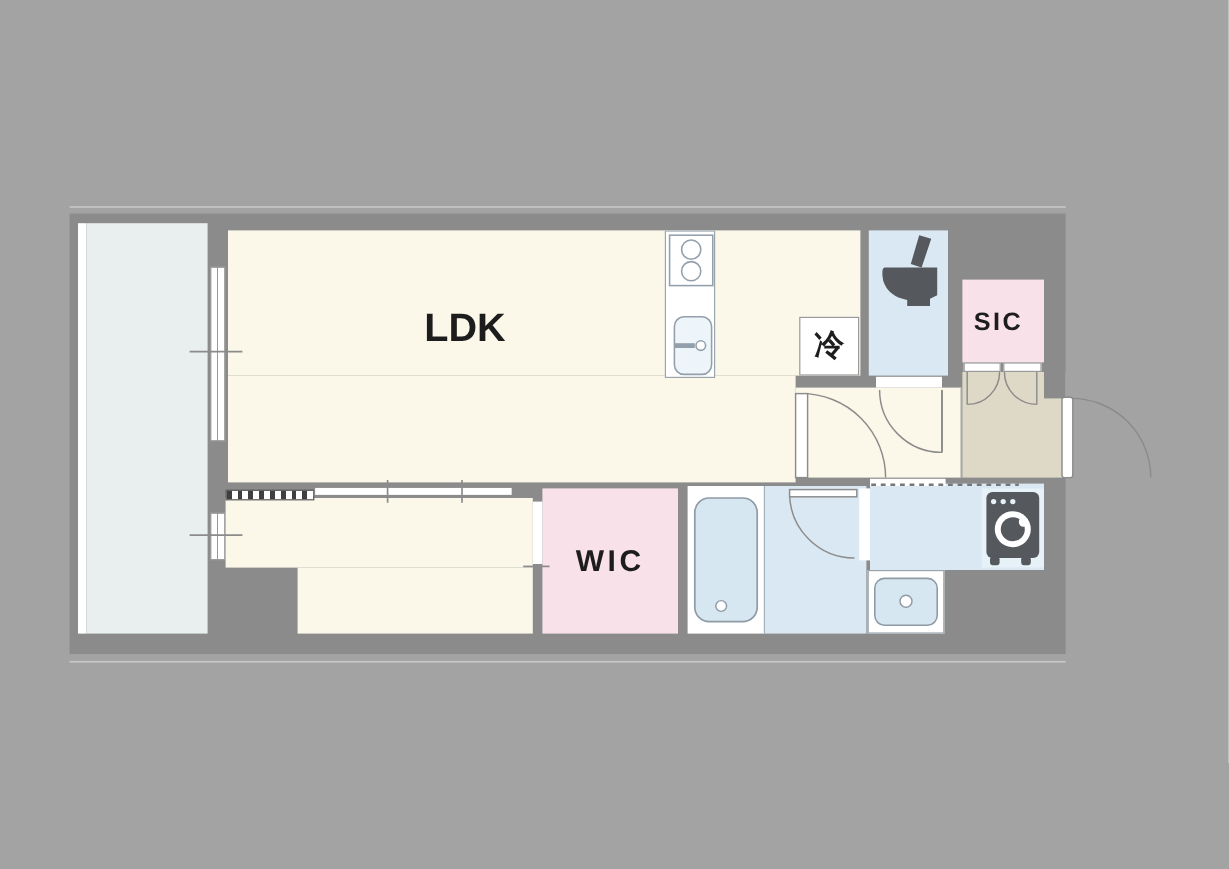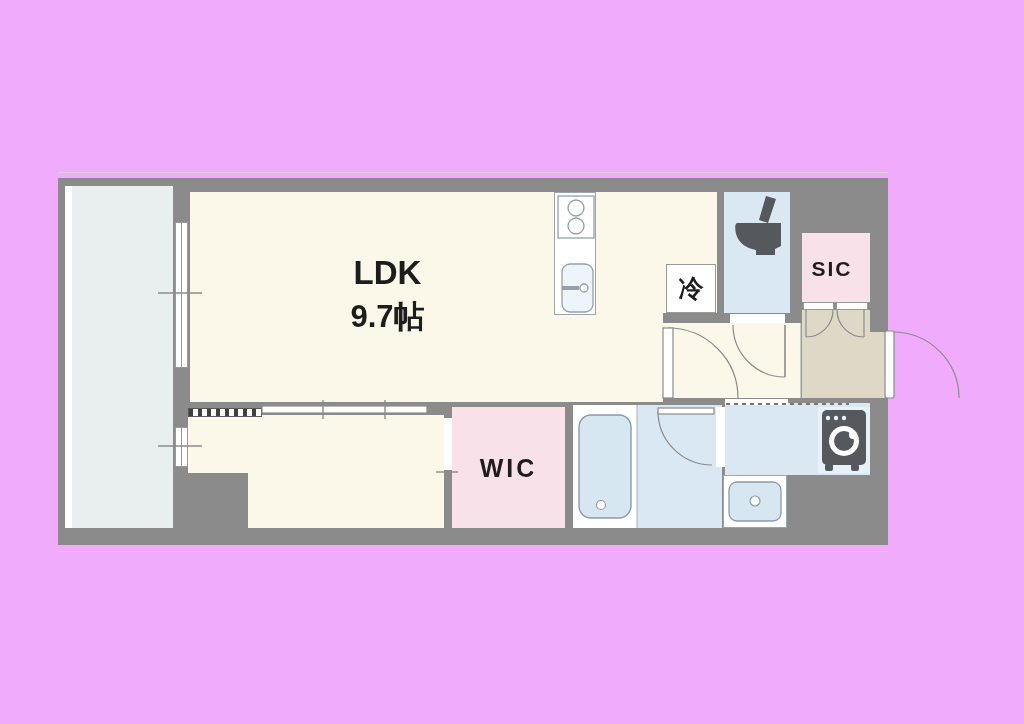--- a/index.html
+++ b/index.html
@@ -1,16 +1,16 @@
 <!DOCTYPE html>
 <html style="--wall: #8b8b8b; --room: #fbf8e9; --wet-area: #d9e8f3; --closet-pink: #f8e1e9; --entrance-beige: #ded9c7; --balcony: #e9eeee; --appliance-dark: #55585c;"><head>
 <meta charset="utf-8">
 <style>
   html,body{margin:0;padding:0;background:#fff;}
-  .stage{position:relative;width:1024px;height:724px;background:#f0abfc;overflow:hidden;
+  .stage{position:relative;width:1024px;height:724px;background:#a3a3a3;overflow:hidden;
          font-family:"Liberation Sans","DejaVu Sans",sans-serif;}
   .abs{position:absolute;}
   .room-label{position:absolute;text-align:center;color:#1d1d1d;font-weight:600;line-height:1;}
   .wall-base{background:var(--wall,#8b8b8b);}
   .cream{background:var(--room,#fbf8e9);}
   .wet{background:var(--wet-area,#d9e8f3);}
   .pink{background:var(--closet-pink,#f8e1e9);}
   .beige{background:var(--entrance-beige,#ded9c7);}
   .balcony{background:var(--balcony,#e9eeee);}
   .whitebox{background:#fff;}
@@ -151,18 +151,17 @@
 
     <line x1="801" y1="323" x2="801" y2="398" stroke="#aaa" stroke-width="1.2"></line>
 
     <g>
       <path d="M 893,332 A 66,66 0 0 1 959,398" fill="none" stroke="#8b8b8b" stroke-width="1.2"></path>
       <rect x="885" y="331" width="9" height="67" rx="2" fill="#fff" stroke="#8b8b8b" stroke-width="1.2"></rect>
     </g>
   </svg>
 
   <div class="room-label" style="left:300px;top:256px;width:175px;font-size:33px;">LDK</div>
-  <div class="room-label" style="left:300px;top:301px;width:175px;font-size:31px;">9.7帖</div>
   <div class="room-label" style="left:452px;top:456px;width:113px;font-size:25px;letter-spacing:3px;text-align:center;">WIC</div>
   <div class="room-label" style="left:802px;top:258px;width:60px;font-size:21px;letter-spacing:2px;">SIC</div>
   <div class="room-label" style="left:666px;top:276px;width:50px;font-size:25px;">冷</div>
 
 </div>
 
 </body></html>

